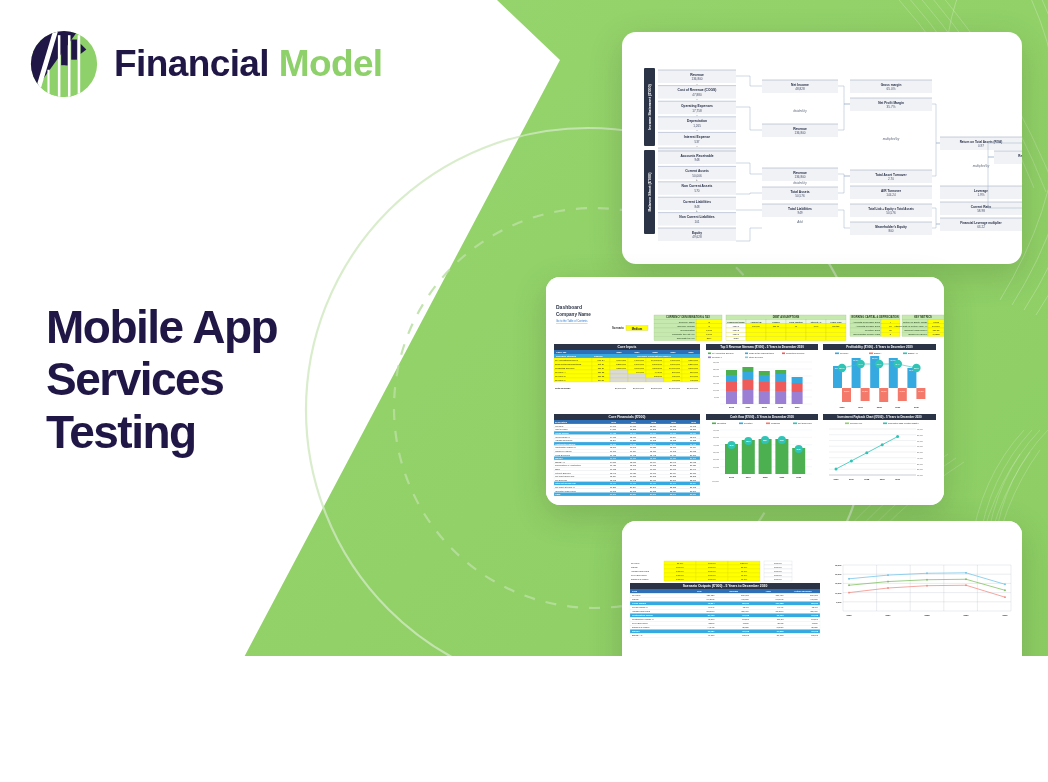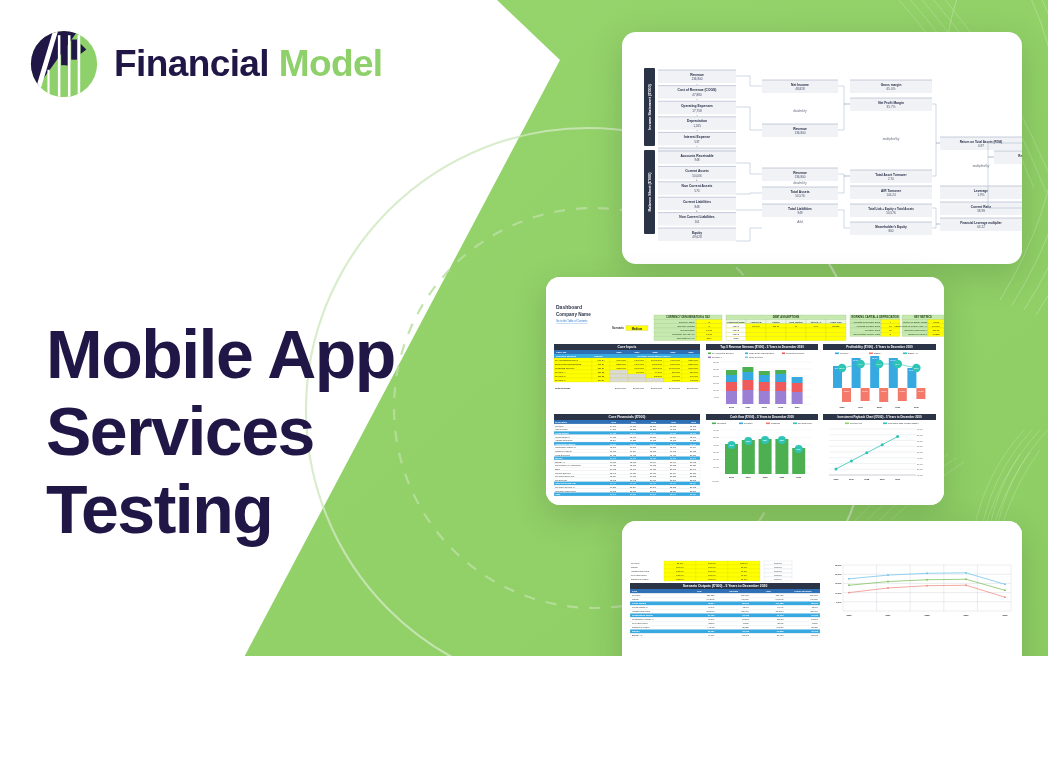--- a/index.html
+++ b/index.html
@@ -17,21 +17,21 @@
 
   
   .logo{position:absolute;left:28px;top:28px;display:flex;align-items:center;gap:14px;z-index:5;}
   .logo-mark{width:72px;height:72px;}
   .logo-text{font-size:37px;font-weight:700;letter-spacing:-0.6px;color:#211747;white-space:nowrap;}
   .logo-text .accent{color:#8ed06a;}
 
   
   .headline{
     position:absolute;left:46px;top:270px;z-index:5;
-    font-size:68px;line-height:1.14;font-weight:700;color:#211747;
+    font-size:46px;line-height:1.14;font-weight:700;color:#211747;
     letter-spacing:-1.5px;max-width:400px;
   }
   .headline span{display:block;}
 
   
   .app-icons{position:absolute;left:30px;top:665px;display:flex;gap:28px;z-index:5;}
   .app-icon{width:88px;height:88px;position:relative;}
 
   
   .card{

